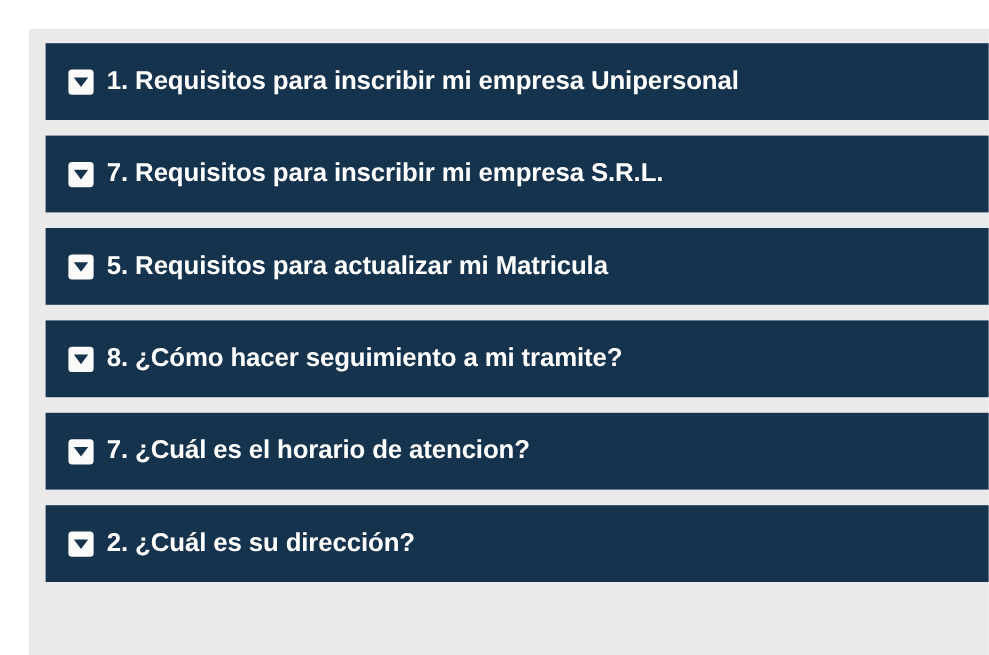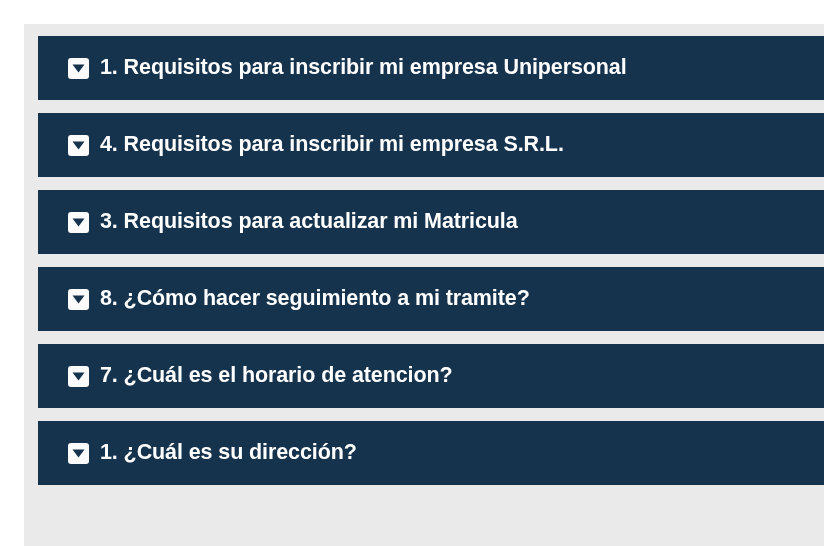--- a/index.html
+++ b/index.html
@@ -41,21 +41,21 @@
     top: 12px;       
     right: 0;
   }
 
   .accordion-item {
     background: #16334e;
     height: 64px;
     margin-bottom: 13px;
     display: flex;
     align-items: center;
-    padding-left: 30px;
+    padding-left: 19px;
     cursor: pointer;
     user-select: none;
   }
 
   .accordion-item:last-child {
     margin-bottom: 0;
   }
 
   
   .toggle-icon {
@@ -97,30 +97,30 @@
         </span>
         <span class="accordion-title">1. Requisitos para inscribir mi empresa Unipersonal</span>
       </div>
 
       <div class="accordion-item">
         <span class="toggle-icon">
           <svg width="13" height="9" viewBox="0 0 13 9" aria-hidden="true">
             <polygon points="0.5,0.5 12.5,0.5 6.5,8.5" fill="#16334e"></polygon>
           </svg>
         </span>
-        <span class="accordion-title">4. Requisitos para inscribir mi empresa S.R.L.</span>
+        <span class="accordion-title">7. Requisitos para inscribir mi empresa S.R.L.</span>
       </div>
 
       <div class="accordion-item">
         <span class="toggle-icon">
           <svg width="13" height="9" viewBox="0 0 13 9" aria-hidden="true">
             <polygon points="0.5,0.5 12.5,0.5 6.5,8.5" fill="#16334e"></polygon>
           </svg>
         </span>
-        <span class="accordion-title">3. Requisitos para actualizar mi Matricula</span>
+        <span class="accordion-title">5. Requisitos para actualizar mi Matricula</span>
       </div>
 
       <div class="accordion-item">
         <span class="toggle-icon">
           <svg width="13" height="9" viewBox="0 0 13 9" aria-hidden="true">
             <polygon points="0.5,0.5 12.5,0.5 6.5,8.5" fill="#16334e"></polygon>
           </svg>
         </span>
         <span class="accordion-title">8. ¿Cómo hacer seguimiento a mi tramite?</span>
       </div>
@@ -134,18 +134,18 @@
         </span>
         <span class="accordion-title">7. ¿Cuál es el horario de atencion?</span>
       </div>
 
       <div class="accordion-item">
         <span class="toggle-icon">
           <svg width="13" height="9" viewBox="0 0 13 9" aria-hidden="true">
             <polygon points="0.5,0.5 12.5,0.5 6.5,8.5" fill="#16334e"></polygon>
           </svg>
         </span>
-        <span class="accordion-title">1. ¿Cuál es su dirección?</span>
+        <span class="accordion-title">2. ¿Cuál es su dirección?</span>
       </div>
 
     </div>
   </div>
 </div>
 
 </body></html>

